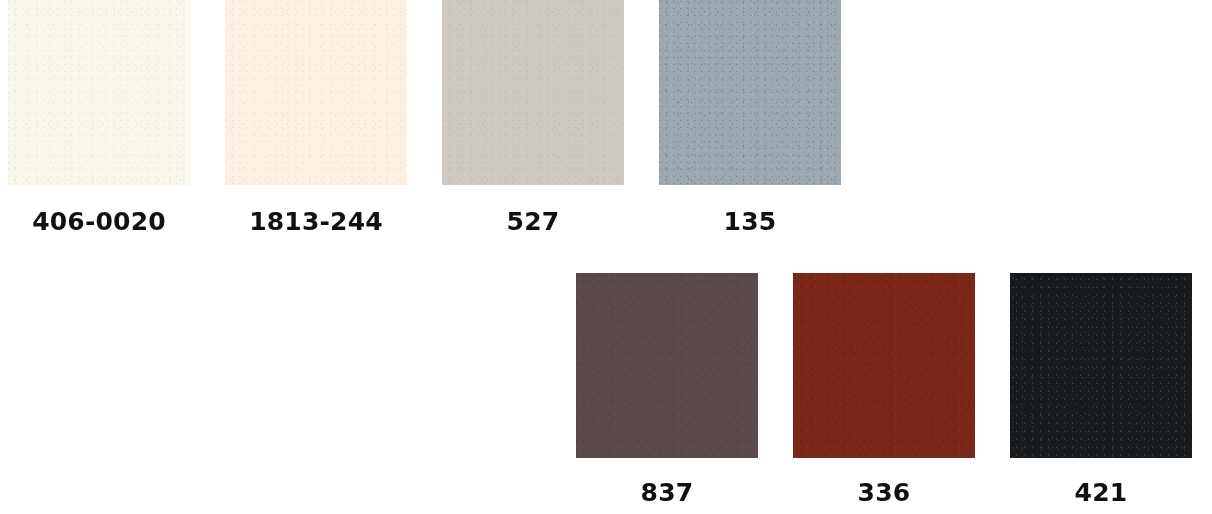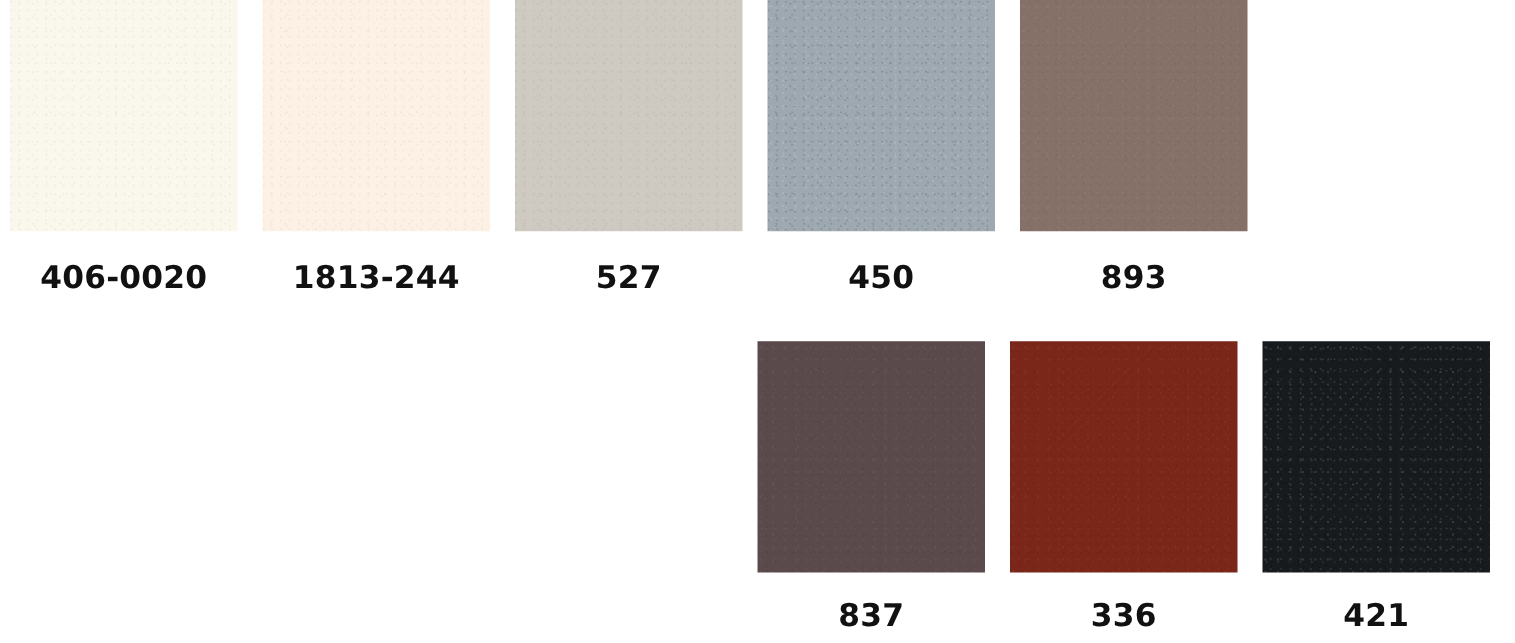--- a/index.html
+++ b/index.html
@@ -34,20 +34,21 @@
 
   #swatch-row-1 { top: 0px; }
   #swatch-row-2 { top: 273px; justify-content: flex-end; }
 
   .swatch-cell {
     width: 182px;
     margin-right: 20px;
     display: flex;
     flex-direction: column;
     align-items: center;
+    margin-left: 15px;
   }
   .swatch-cell:first-child { margin-left: 8px; }
 
   .swatch-chip {
     width: 182px;
     height: 185px;
     display: block;
     position: relative;
     overflow: hidden;
   }
@@ -103,25 +104,21 @@
       <div class="swatch-cell">
         <div class="swatch-chip" style="background-color: rgb(252, 241, 228);"></div>
         <div class="swatch-label">1813-244</div>
       </div>
       <div class="swatch-cell">
         <div class="swatch-chip" style="background-color: rgb(206, 202, 194);"></div>
         <div class="swatch-label">527</div>
       </div>
       <div class="swatch-cell">
         <div class="swatch-chip grainy" style="background-color: rgb(157, 168, 176);"></div>
-        <div class="swatch-label">450</div>
-      </div>
-      <div class="swatch-cell">
-        <div class="swatch-chip" style="background-color: rgb(133, 113, 103);"></div>
-        <div class="swatch-label">893</div>
+        <div class="swatch-label">135</div>
       </div>
     </div>
   <div class="swatch-row" id="swatch-row-2">
       <div class="swatch-cell">
         <div class="swatch-chip" style="background-color: rgb(91, 74, 76);"></div>
         <div class="swatch-label">837</div>
       </div>
       <div class="swatch-cell">
         <div class="swatch-chip" style="background-color: rgb(122, 38, 24);"></div>
         <div class="swatch-label">336</div>

